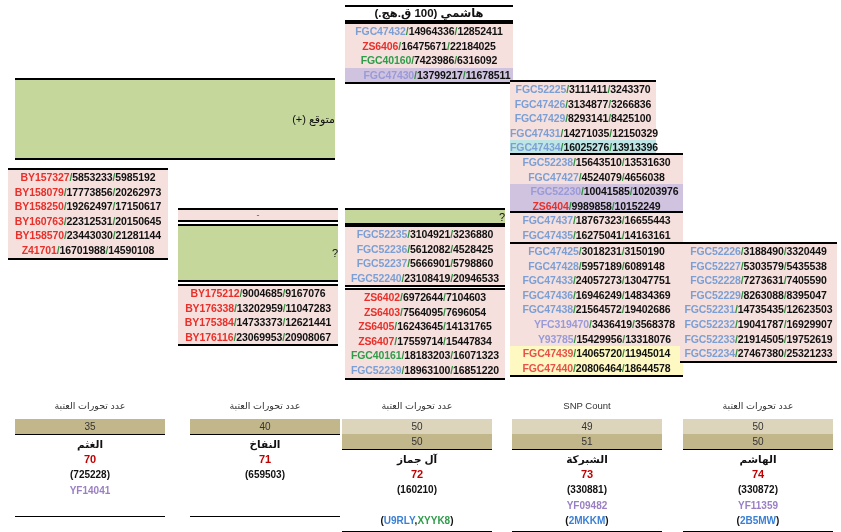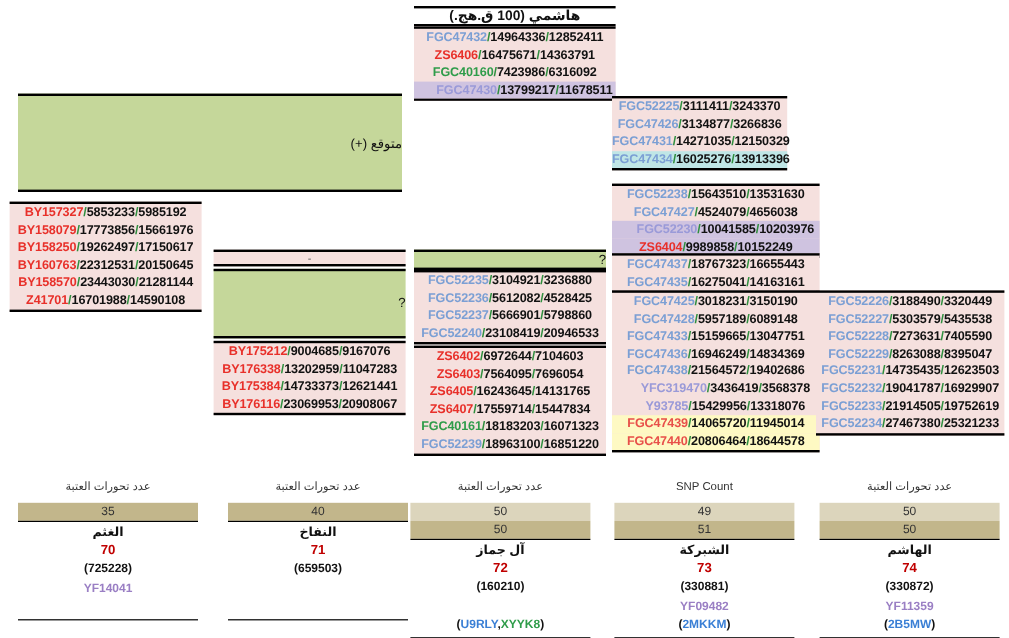--- a/index.html
+++ b/index.html
@@ -71,39 +71,40 @@
 </head>
 <body>
 
 <div class="canvas">
 
   <div class="blk hdr" style="left:345px;top:5px;width:168px;height:17px;">
     <span>هاشمي (100 ق.هج.)</span>
   </div>
   <div class="blk snplist" id="hdr-list" style="left:345px;top:22px;width:168px;">
       <div class="row"><span class="a n-blue">FGC47432</span><span class="sep">/</span><span class="b">14964336</span><span class="sep">/</span><span class="b">12852411</span></div>
-      <div class="row"><span class="a n-red">ZS6406</span><span class="sep">/</span><span class="b">16475671</span><span class="sep">/</span><span class="b">14363791</span></div>
+      <div class="row"><span class="a n-red">ZS6406</span><span class="sep">/</span><span class="b">16475671</span><span class="sep">/</span><span class="b">22184025</span></div>
       <div class="row"><span class="a n-green">FGC40160</span><span class="sep">/</span><span class="b">7423986</span><span class="sep">/</span><span class="b">6316092</span></div>
       <div class="row hl-lav"><span class="a n-lav">FGC47430</span><span class="sep">/</span><span class="b">13799217</span><span class="sep">/</span><span class="b">11678511</span></div>
     </div>
 
   <div class="blk greenbox" style="left:15px;top:78px;width:320px;height:82px;">
     <span>متوقع (+)</span>
   </div>
 
   <div class="blk snplist" id="c4a" style="left:510px;top:80px;width:146px;">
       <div class="row"><span class="a n-blue">FGC52225</span><span class="sep">/</span><span class="b">3111411</span><span class="sep">/</span><span class="b">3243370</span></div>
       <div class="row"><span class="a n-blue">FGC47426</span><span class="sep">/</span><span class="b">3134877</span><span class="sep">/</span><span class="b">3266836</span></div>
+      <div class="row"><span class="a n-blue">FGC47429</span><span class="sep">/</span><span class="b">8293141</span><span class="sep">/</span><span class="b">8425100</span></div>
       <div class="row"><span class="a n-blue">FGC47431</span><span class="sep">/</span><span class="b">14271035</span><span class="sep">/</span><span class="b">12150329</span></div>
       <div class="row hl-cyan"><span class="a n-blue">FGC47434</span><span class="sep">/</span><span class="b">16025276</span><span class="sep">/</span><span class="b">13913396</span></div>
     </div>
 
   <div class="blk snplist" id="c1" style="left:8px;top:168px;width:160px;">
       <div class="row"><span class="a n-red">BY157327</span><span class="sep">/</span><span class="b">5853233</span><span class="sep">/</span><span class="b">5985192</span></div>
-      <div class="row"><span class="a n-red">BY158079</span><span class="sep">/</span><span class="b">17773856</span><span class="sep">/</span><span class="b">15661976</span></div>
+      <div class="row"><span class="a n-red">BY158079</span><span class="sep">/</span><span class="b">17773856</span><span class="sep">/</span><span class="b">20262973</span></div>
       <div class="row"><span class="a n-red">BY158250</span><span class="sep">/</span><span class="b">19262497</span><span class="sep">/</span><span class="b">17150617</span></div>
       <div class="row"><span class="a n-red">BY160763</span><span class="sep">/</span><span class="b">22312531</span><span class="sep">/</span><span class="b">20150645</span></div>
       <div class="row"><span class="a n-red">BY158570</span><span class="sep">/</span><span class="b">23443030</span><span class="sep">/</span><span class="b">21281144</span></div>
       <div class="row"><span class="a n-red">Z41701</span><span class="sep">/</span><span class="b">16701988</span><span class="sep">/</span><span class="b">14590108</span></div>
     </div>
 
   <div class="blk snplist" id="c4b" style="left:510px;top:153px;width:173px;">
       <div class="row"><span class="a n-blue">FGC52238</span><span class="sep">/</span><span class="b">15643510</span><span class="sep">/</span><span class="b">13531630</span></div>
       <div class="row"><span class="a n-blue">FGC47427</span><span class="sep">/</span><span class="b">4524079</span><span class="sep">/</span><span class="b">4656038</span></div>
       <div class="row hl-lav"><span class="a n-lav">FGC52230</span><span class="sep">/</span><span class="b">10041585</span><span class="sep">/</span><span class="b">10203976</span></div>
@@ -143,21 +144,21 @@
       <div class="row"><span class="a n-blue">FGC52239</span><span class="sep">/</span><span class="b">18963100</span><span class="sep">/</span><span class="b">16851220</span></div>
     </div>
 
   <div class="blk snplist" id="c4c" style="left:510px;top:211px;width:173px;">
       <div class="row"><span class="a n-blue">FGC47437</span><span class="sep">/</span><span class="b">18767323</span><span class="sep">/</span><span class="b">16655443</span></div>
       <div class="row"><span class="a n-blue">FGC47435</span><span class="sep">/</span><span class="b">16275041</span><span class="sep">/</span><span class="b">14163161</span></div>
     </div>
   <div class="blk snplist" id="c4d" style="left:510px;top:242px;width:173px;">
       <div class="row"><span class="a n-blue">FGC47425</span><span class="sep">/</span><span class="b">3018231</span><span class="sep">/</span><span class="b">3150190</span></div>
       <div class="row"><span class="a n-blue">FGC47428</span><span class="sep">/</span><span class="b">5957189</span><span class="sep">/</span><span class="b">6089148</span></div>
-      <div class="row"><span class="a n-blue">FGC47433</span><span class="sep">/</span><span class="b">15159665</span><span class="sep">/</span><span class="b">13047751</span></div>
+      <div class="row"><span class="a n-blue">FGC47433</span><span class="sep">/</span><span class="b">24057273</span><span class="sep">/</span><span class="b">13047751</span></div>
       <div class="row"><span class="a n-blue">FGC47436</span><span class="sep">/</span><span class="b">16946249</span><span class="sep">/</span><span class="b">14834369</span></div>
       <div class="row"><span class="a n-blue">FGC47438</span><span class="sep">/</span><span class="b">21564572</span><span class="sep">/</span><span class="b">19402686</span></div>
       <div class="row"><span class="a n-lav">YFC319470</span><span class="sep">/</span><span class="b">3436419</span><span class="sep">/</span><span class="b">3568378</span></div>
       <div class="row"><span class="a n-lav">Y93785</span><span class="sep">/</span><span class="b">15429956</span><span class="sep">/</span><span class="b">13318076</span></div>
       <div class="row hl-rose"><span class="a n-pinkred">FGC47439</span><span class="sep">/</span><span class="b">14065720</span><span class="sep">/</span><span class="b">11945014</span></div>
       <div class="row hl-rose"><span class="a n-pinkred">FGC47440</span><span class="sep">/</span><span class="b">20806464</span><span class="sep">/</span><span class="b">18644578</span></div>
     </div>
 
   <div class="blk snplist" id="c5" style="left:680px;top:242px;width:157px;">
       <div class="row"><span class="a n-blue">FGC52226</span><span class="sep">/</span><span class="b">3188490</span><span class="sep">/</span><span class="b">3320449</span></div>

